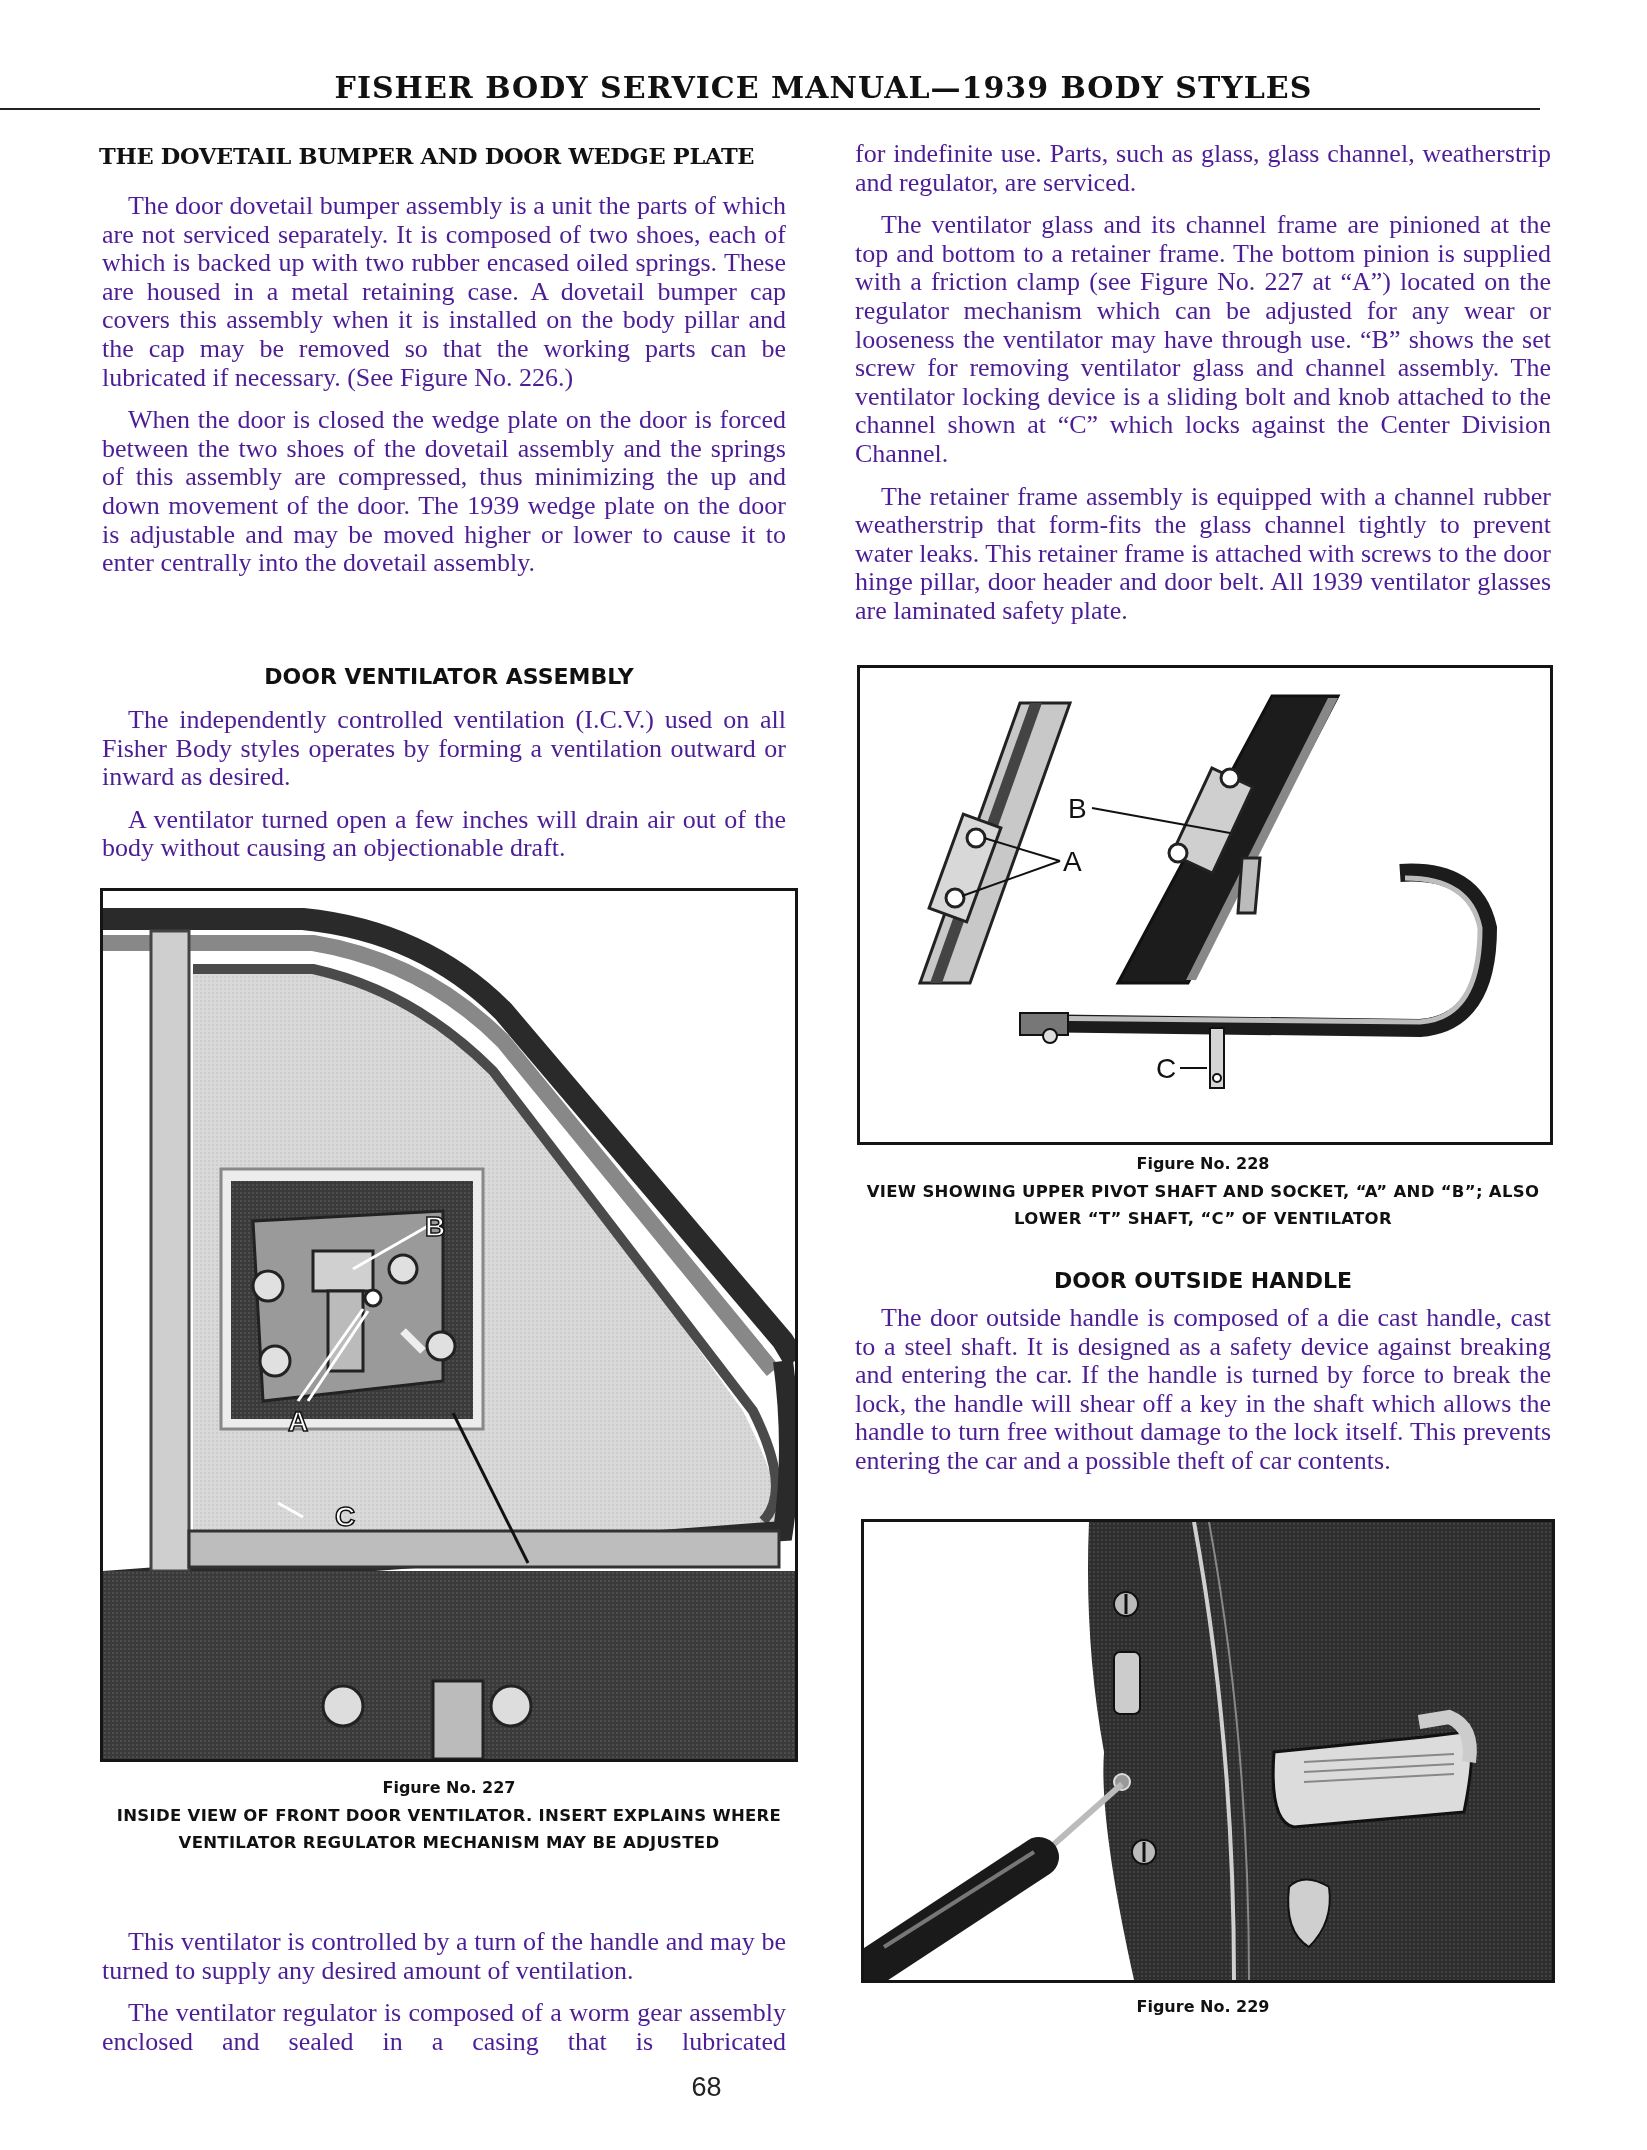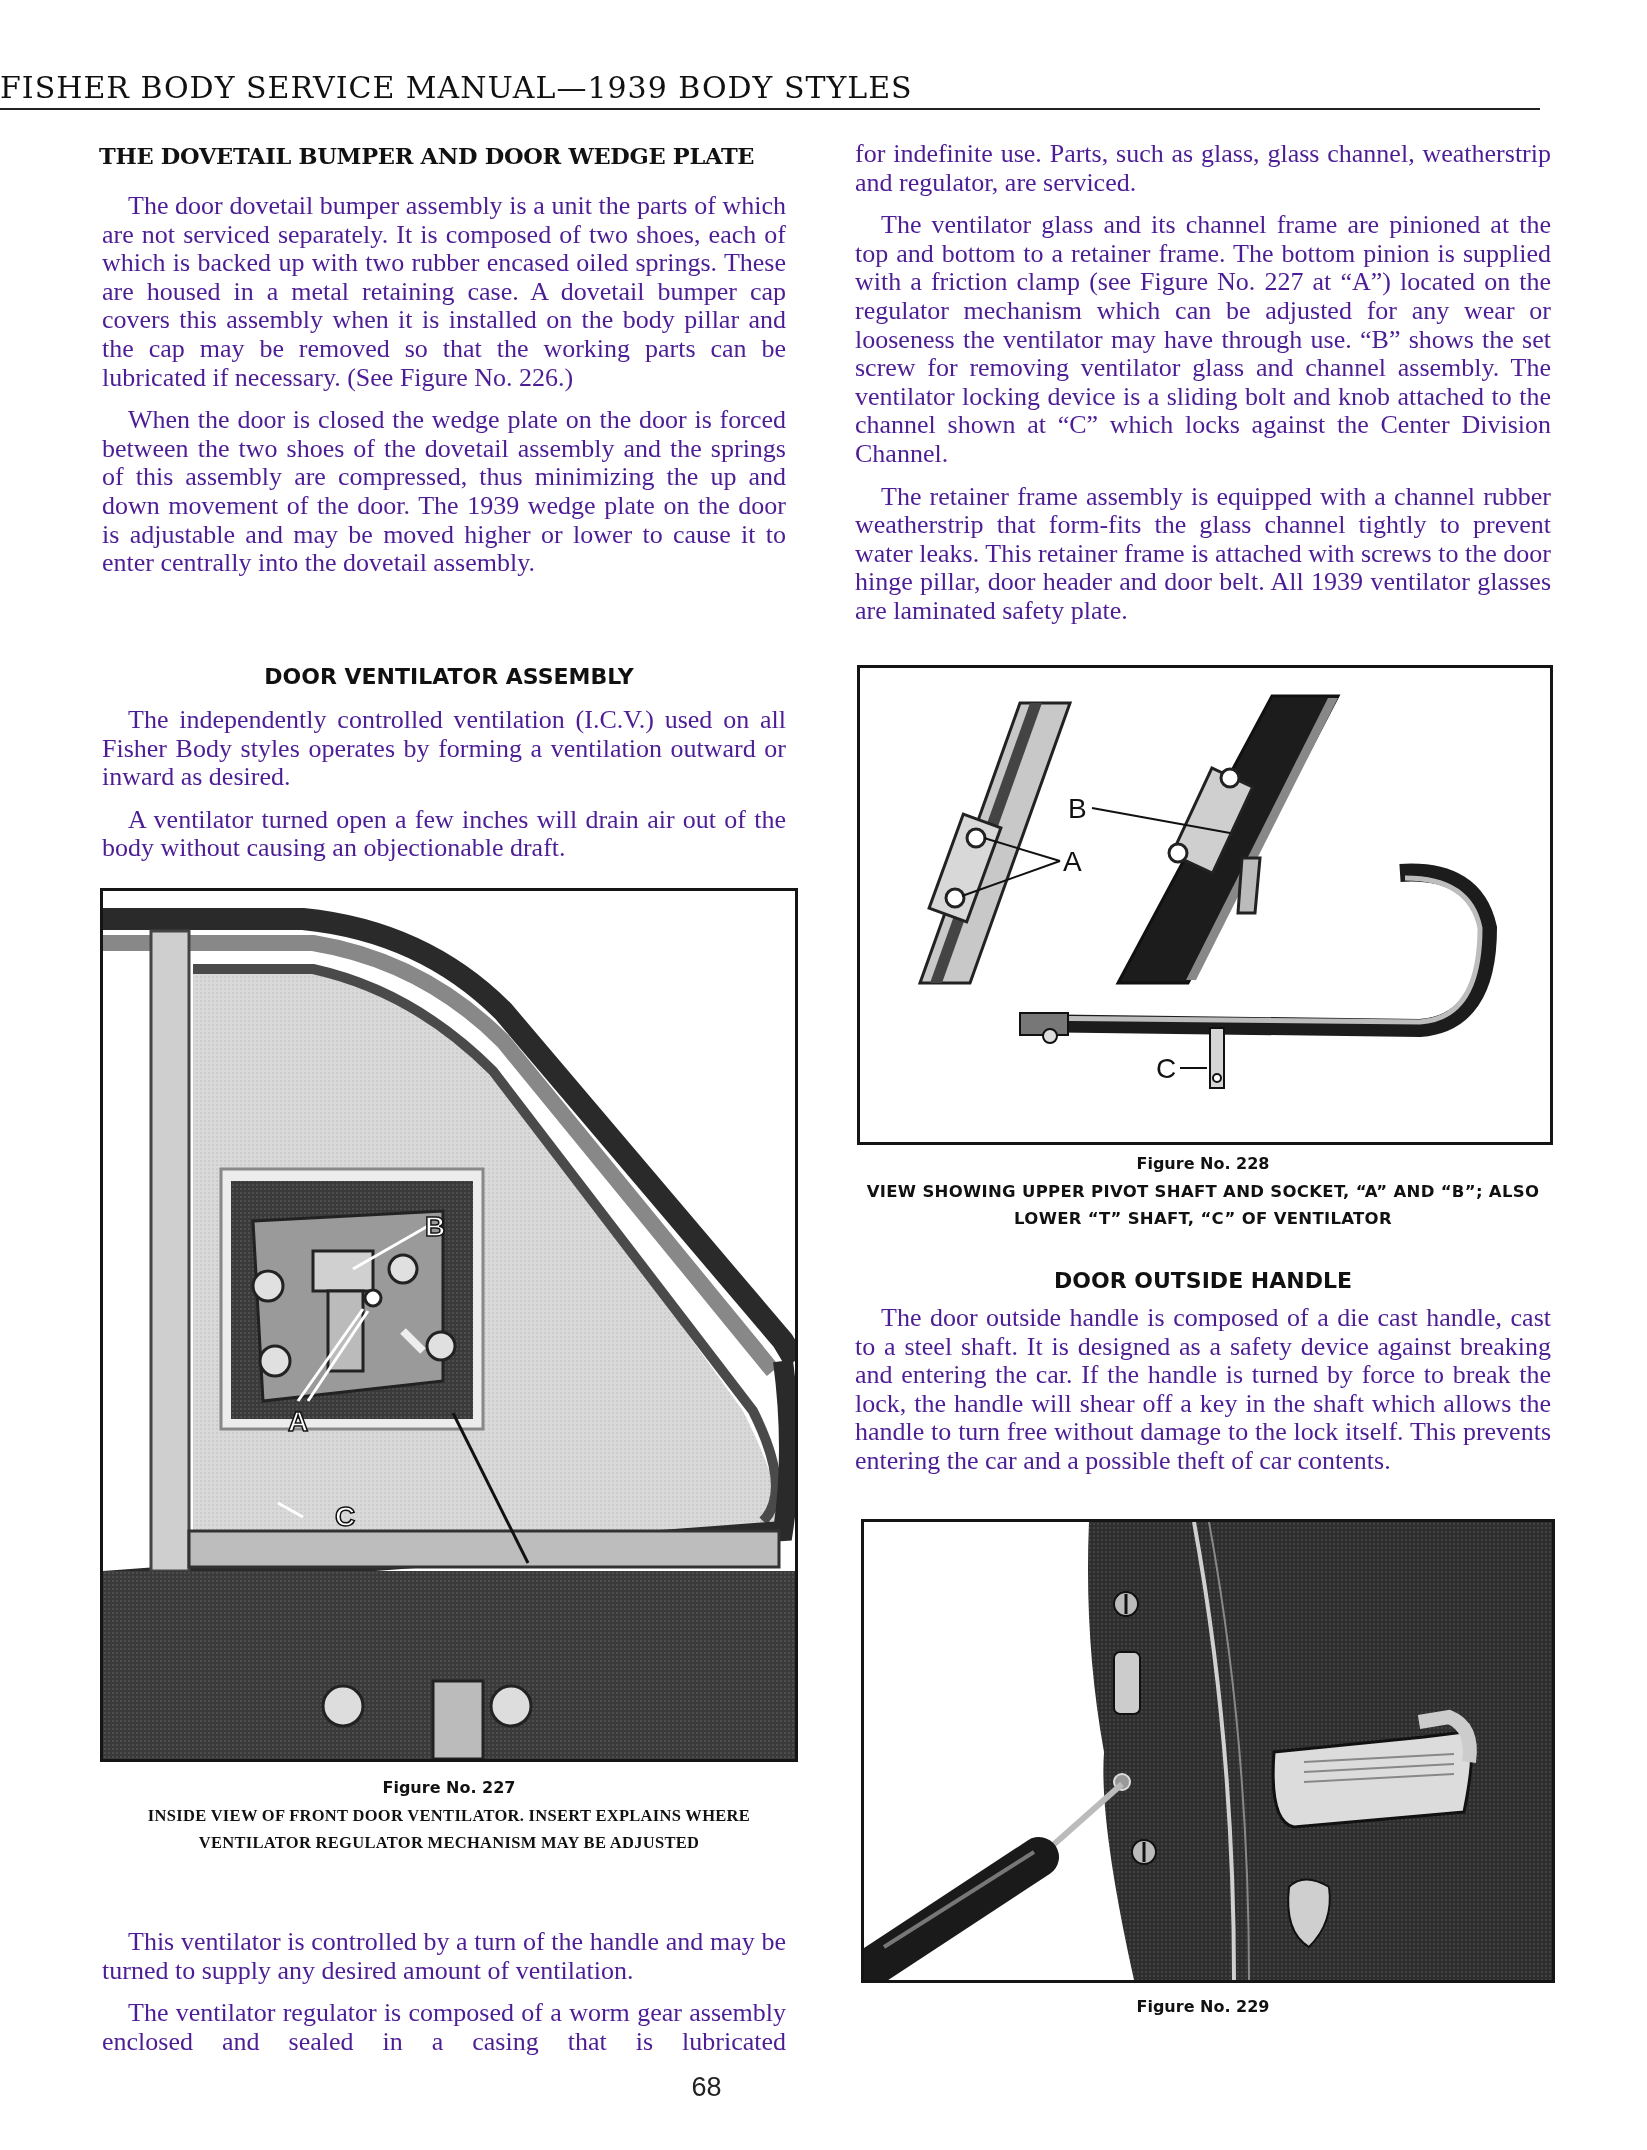--- a/index.html
+++ b/index.html
@@ -1,20 +1,20 @@
 <!DOCTYPE html>
 <html><head>
 <meta charset="utf-8">
 <style>
   html, body { margin: 0; padding: 0; background: #ffffff; }
   body { width: 1647px; height: 2150px; position: relative; overflow: hidden; color: #1a1a1a;
          font-family: "DejaVu Serif", "Liberation Serif", serif; }
   .abs { position: absolute; }
-  .running-head { left: 0; top: 70px; width: 1647px; font-size: 30px; letter-spacing: 1px;
-                  font-family: "DejaVu Serif", serif; font-weight: normal; color: #111; }
+  .running-head { left: 0; top: 70px; width: 1647px; text-align: center; font-size: 30px; letter-spacing: 1px;
+                  font-family: "DejaVu Serif", serif; font-weight: bold; color: #111; }
   .head-rule { left: 0; top: 108px; width: 1540px; height: 2px; background: #222; }
   .col { font-family: "Liberation Serif", serif; font-size: 26px; line-height: 28.6px; color: #4c1d95;
          text-align: justify; }
   .col p { margin: 0 0 14px 0; text-indent: 26px; }
   .h-left { font-family: "DejaVu Serif", serif; font-weight: bold; font-size: 22.5px; letter-spacing: -0.3px; color: #111; }
   .h-center { font-family: "DejaVu Sans", sans-serif; font-weight: bold; font-size: 22px; text-align: center; color: #111; }
   .fig { border: 3px solid #151515; background: #fff; overflow: hidden; }
   .caption { font-family: "DejaVu Sans", sans-serif; text-align: center; color: #111; }
   .caption .fignum { font-weight: bold; font-size: 16px; margin-bottom: 5px; }
   .caption .figtext { font-weight: bold; font-size: 16.5px; line-height: 27px; letter-spacing: 0.3px; }
@@ -89,21 +89,21 @@
     <circle cx="240" cy="815" r="20" fill="#ddd" stroke="#222" stroke-width="3"></circle>
     <circle cx="408" cy="815" r="20" fill="#ddd" stroke="#222" stroke-width="3"></circle>
     <rect x="330" y="790" width="50" height="78" fill="#bbb" stroke="#222" stroke-width="3"></rect>
     <text class="lbl-w" x="322" y="345">B</text>
     <text class="lbl-w" x="185" y="540">A</text>
     <text class="lbl-w" x="232" y="635">C</text>
   </svg>
 </div>
 <div class="abs caption" style="left:100px; top:1778px; width:698px;">
   <div class="fignum">Figure No. 227</div>
-  <div class="figtext" style="padding:0 10px;font-family:Liberation Serif, serif;">INSIDE VIEW OF FRONT DOOR VENTILATOR. INSERT EXPLAINS WHERE VENTILATOR REGULATOR MECHANISM MAY BE ADJUSTED</div>
+  <div class="figtext" style="padding:0 10px;">INSIDE VIEW OF FRONT DOOR VENTILATOR. INSERT EXPLAINS WHERE VENTILATOR REGULATOR MECHANISM MAY BE ADJUSTED</div>
 </div>
 
 <div class="abs col" style="left:102px; top:1928px; width:684px;">
   <p>This ventilator is controlled by a turn of the handle and may be turned to supply any desired amount of ventilation.</p>
   <p style="text-align-last: justify;">The ventilator regulator is composed of a worm gear assembly enclosed and sealed in a casing that is lubricated</p>
 </div>
 
 <div class="abs vline" style="left:862px; top:1740px; width:2px; height:70px;"></div>
 
 <div class="abs col" style="left:855px; top:140px; width:696px;">

